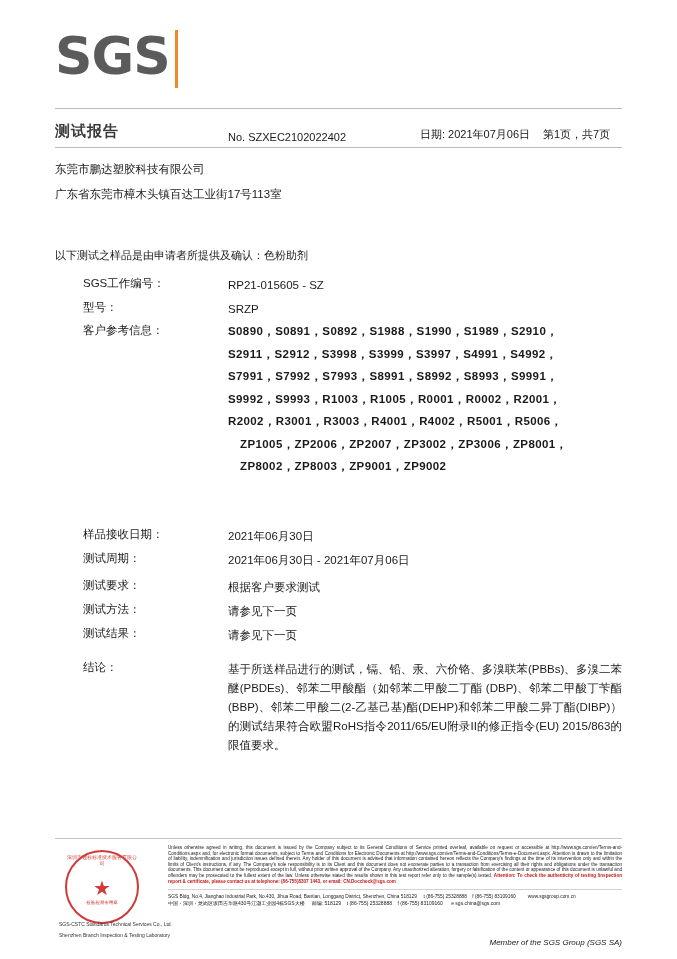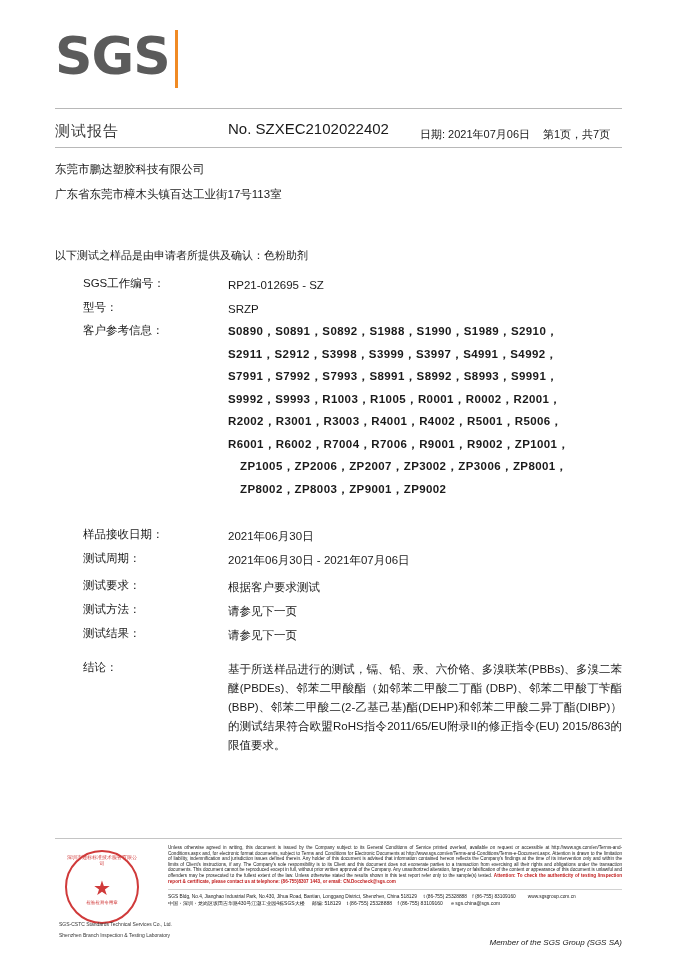--- a/index.html
+++ b/index.html
@@ -54,30 +54,30 @@
     width: 567px;
     height: 1px;
     background: #b8b8b8;
   }
 
   .report-title {
     position: absolute;
     left: 55px;
     top: 122px;
     font-size: 15px;
-    font-weight: normal;
+    font-weight: bold;
     color: #3a3a3a;
     letter-spacing: 1px;
     text-align: center;
   }
   .report-no {
     position: absolute;
     left: 228px;
-    top: 120px;
-    font-size: 15px;
+    top: 131px;
+    font-size: 11px;
     color: #1a1a1a;
   }
   .report-date {
     position: absolute;
     left: 420px;
     top: 127px;
     font-size: 11px;
     color: #1a1a1a;
   }
   .report-page {
@@ -305,33 +305,32 @@
   <div class="report-page">第1页，共7页</div>
 
   <div class="header-rule"></div>
 
   <div class="company-name">东莞市鹏达塑胶科技有限公司</div>
   <div class="company-addr">广东省东莞市樟木头镇百达工业街17号113室</div>
 
   <div class="sample-line">以下测试之样品是由申请者所提供及确认：色粉助剂</div>
 
   <div class="field-label" style="top:276px">SGS工作编号：</div>
-  <div class="field-value" style="top:276px">RP21-012695 - SZ</div>
+  <div class="field-value" style="top:276px">RP21-015605 - SZ</div>
 
   <div class="field-label" style="top:300px">型号：</div>
   <div class="field-value" style="top:300px">SRZP</div>
 
   <div class="field-label" style="top:323px">客户参考信息：</div>
   <div class="cust-ref-list" style="top:320px">
     <div>S0890，S0891，S0892，S1988，S1990，S1989，S2910，</div>
     <div>S2911，S2912，S3998，S3999，S3997，S4991，S4992，</div>
     <div>S7991，S7992，S7993，S8991，S8992，S8993，S9991，</div>
     <div>S9992，S9993，R1003，R1005，R0001，R0002，R2001，</div>
     <div>R2002，R3001，R3003，R4001，R4002，R5001，R5006，</div>
-    <div>R6001，R6002，R7004，R7006，R9001，R9002，ZP1001，</div>
     <div class="indent">ZP1005，ZP2006，ZP2007，ZP3002，ZP3006，ZP8001，</div>
     <div class="indent">ZP8002，ZP8003，ZP9001，ZP9002</div>
   </div>
 
   <div class="field-label" style="top:527px">样品接收日期：</div>
   <div class="field-value" style="top:527px">2021年06月30日</div>
 
   <div class="field-label" style="top:551px">测试周期：</div>
   <div class="field-value" style="top:551px">2021年06月30日 - 2021年07月06日</div>
 

